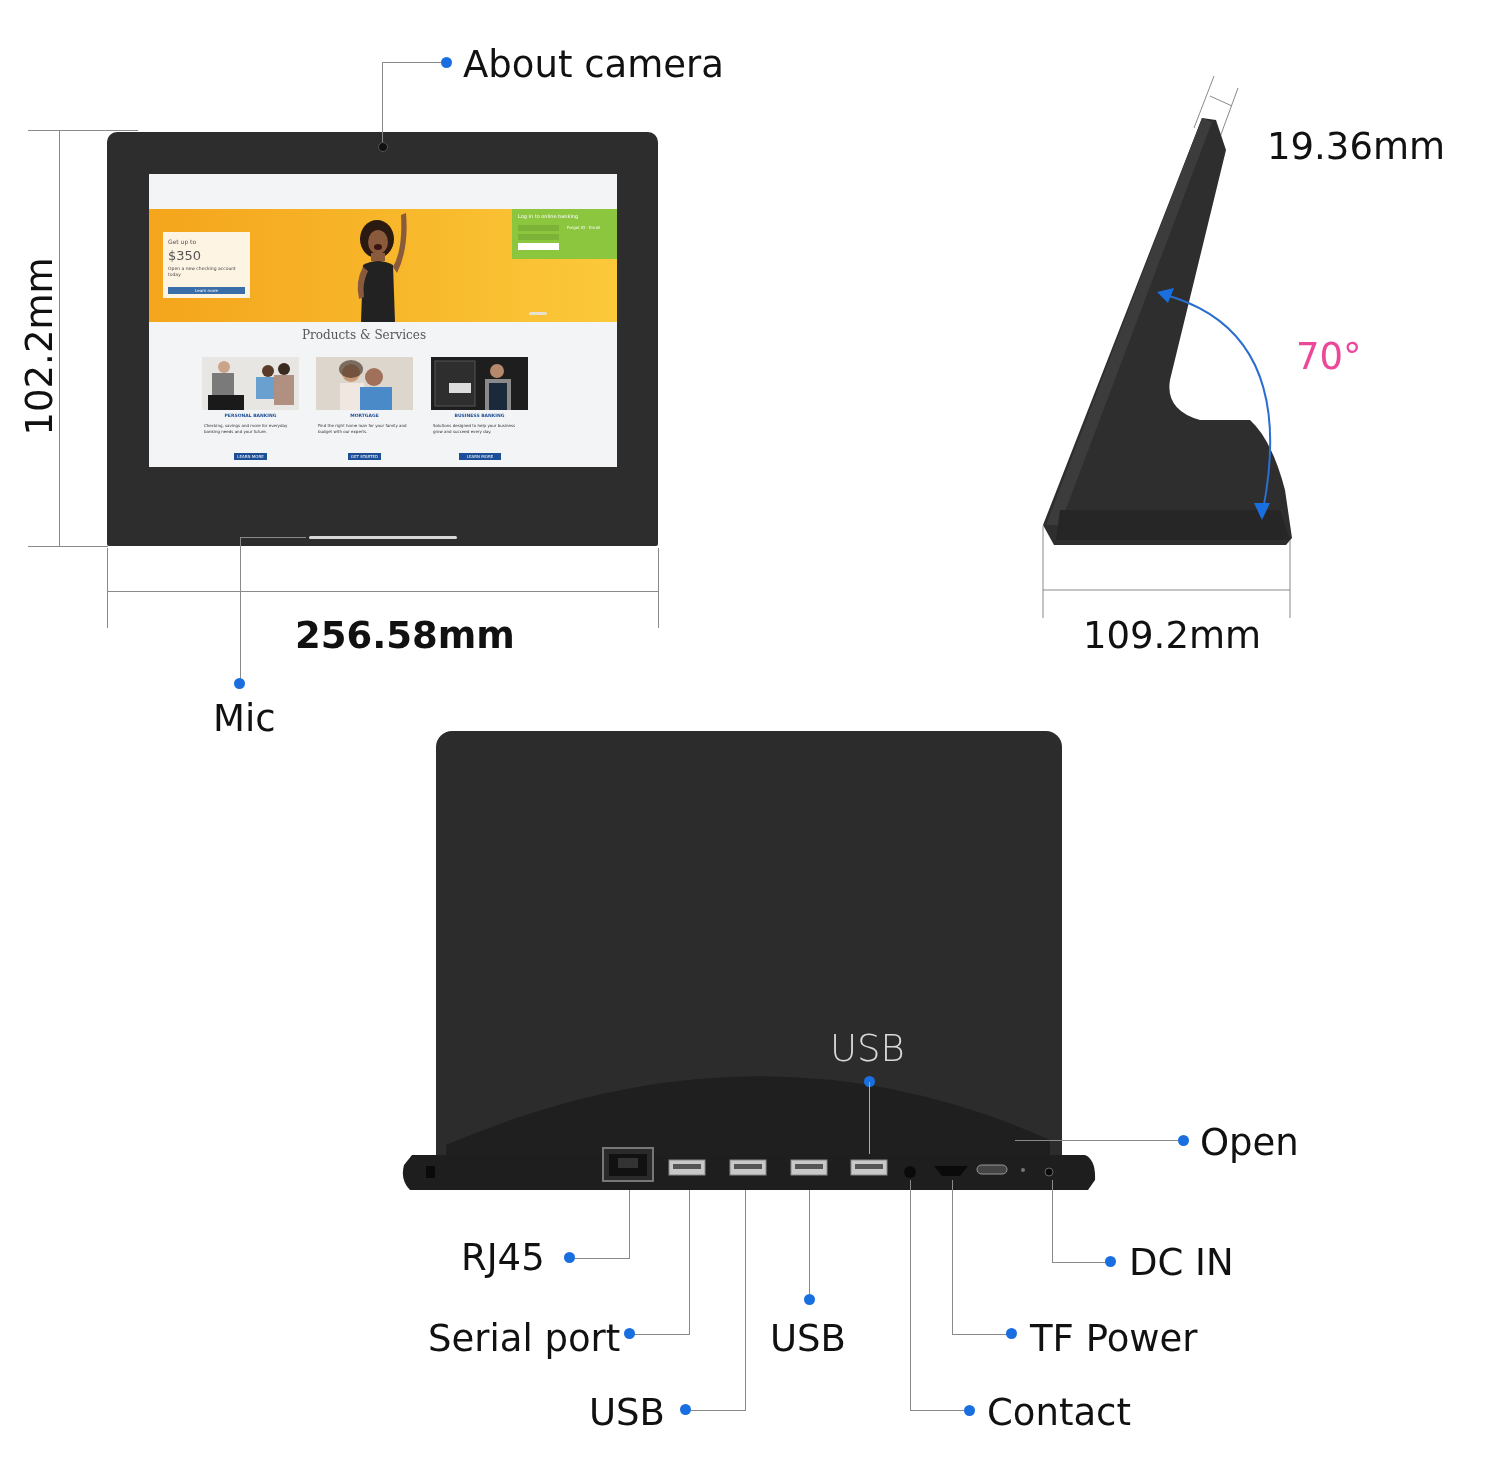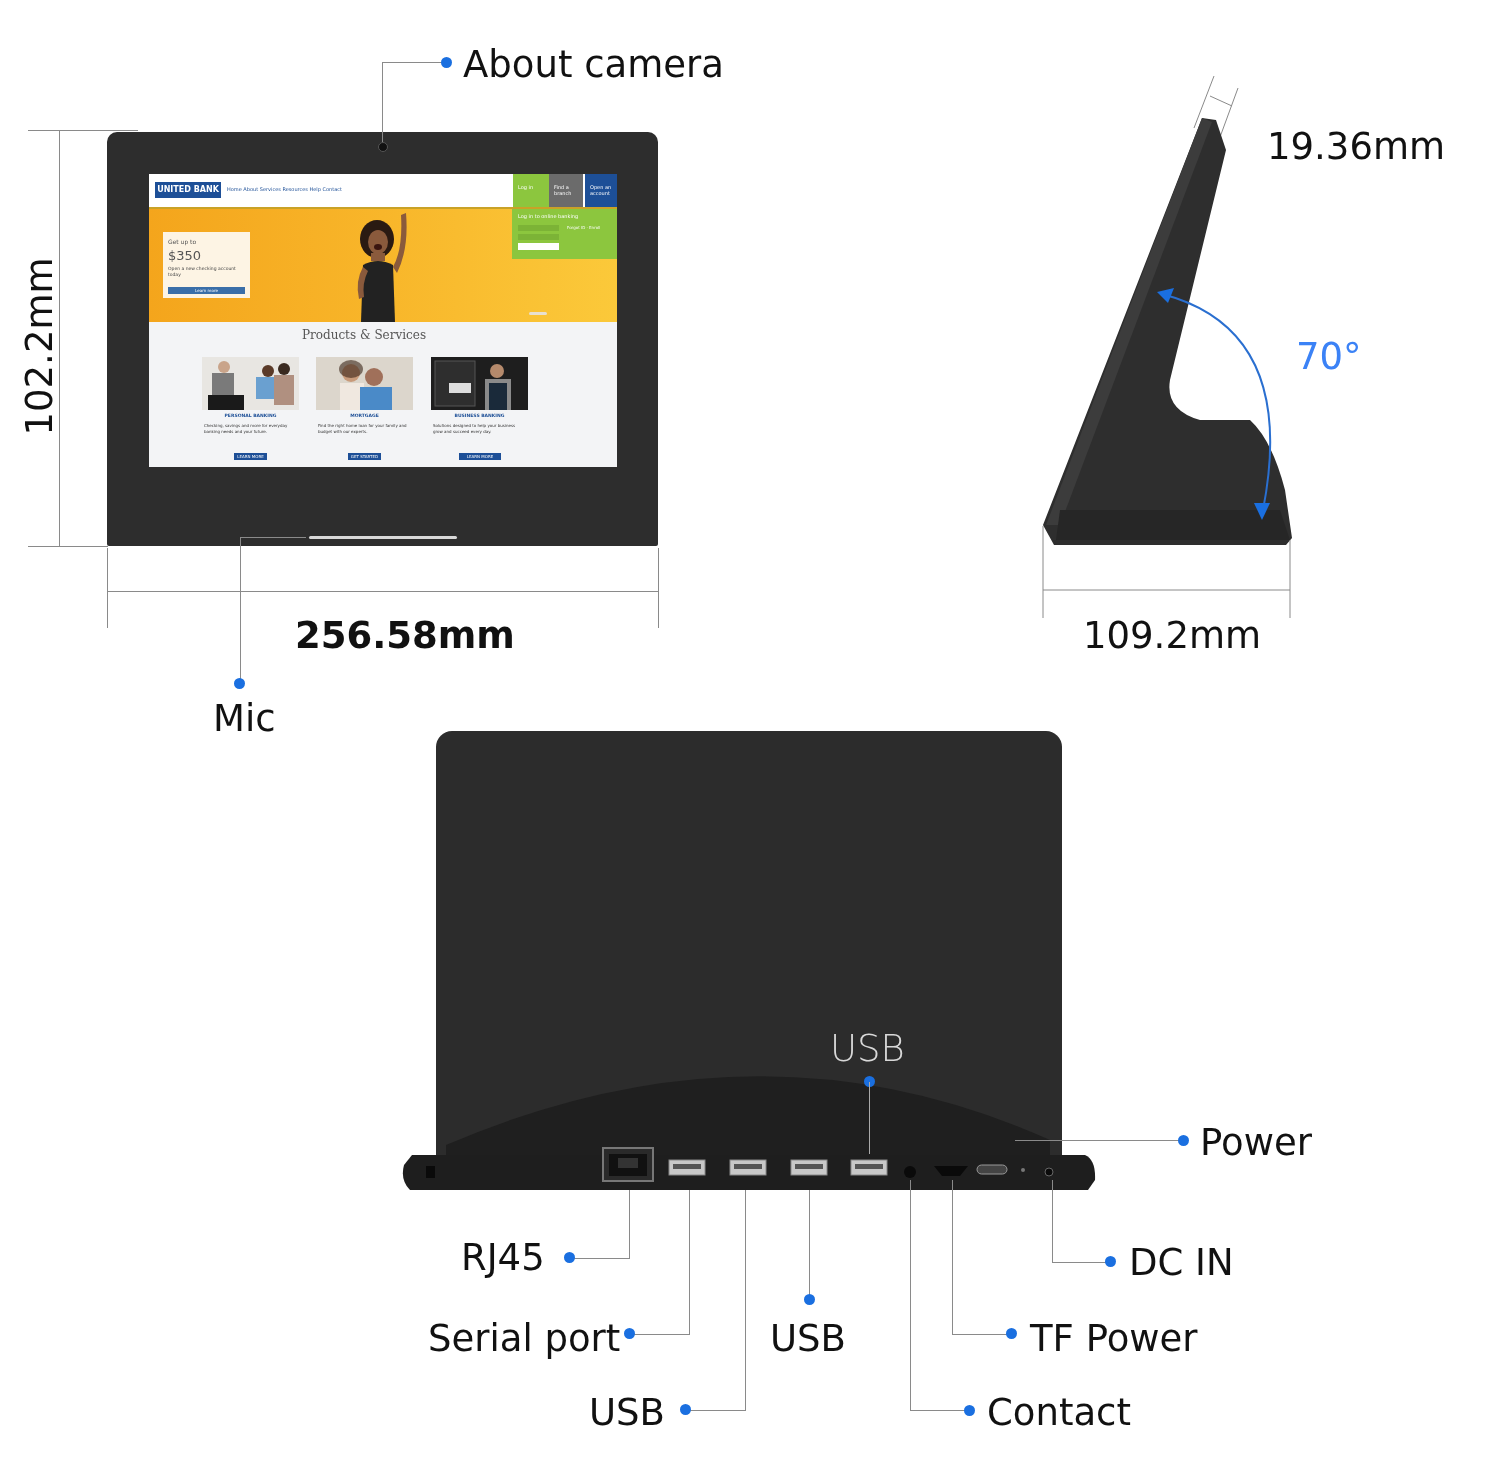--- a/index.html
+++ b/index.html
@@ -1,20 +1,20 @@
 <!DOCTYPE html>
 <html><head>
   <meta charset="utf-8">
   <style>
     html, body { margin:0; padding:0; }
     body { width:1500px; height:1480px; background:#ffffff; position:relative; overflow:hidden;
            font-family:"DejaVu Sans", "Liberation Sans", sans-serif; color:#111; }
     .abs { position:absolute; }
     .label { position:absolute; font-size:37px; color:#111; white-space:nowrap; line-height:1; }
-    .blue { color:#3b82f6; }
+    .blue { color:#ec4899; }
     .dot { position:absolute; width:11px; height:11px; border-radius:50%; background:#1a6fe0; }
     .line { position:absolute; background:#8a8a8a; }
     svg { position:absolute; overflow:visible; }
 
     
     .front-bezel { left:107px; top:132px; width:551px; height:414px; background:#2d2d2d;
                    border-radius:10px 10px 2px 2px; }
     .screen { left:149px; top:174px; width:468px; height:293px; background:#f3f4f6; overflow:hidden; }
     .nav { left:0; top:0; width:468px; height:33px; background:#fff; border-bottom:2px solid #c9a227; }
     .logo { left:6px; top:8px; width:66px; height:16px; background:#1d4f97; color:#fff;
@@ -60,33 +60,20 @@
   <div class="line" style="left:28px;top:130px;width:110px;height:1px;"></div>
   <div class="line" style="left:28px;top:546px;width:80px;height:1px;"></div>
   <div class="line" style="left:59px;top:130px;width:1px;height:417px;"></div>
   <div class="label" style="left:-46px;top:332px;transform:rotate(-90deg);transform-origin:center;width:170px;text-align:center;">102.2mm</div>
 
   <div class="abs front-bezel"></div>
   <div class="abs camera"></div>
   <div class="abs mic-strip"></div>
 
   <div class="abs screen">
-    <div class="abs nav">
-      <div class="abs logo">UNITED BANK</div>
-      <div class="abs navlinks">Home  About  Services  Resources  Help  Contact</div>
-      <div class="abs tab-green">
-          <span class="tabtxt">Log in</span>
-        </div>
-      <div class="abs tab-gray">
-          <span class="tabtxt">Find a branch</span>
-        </div>
-      <div class="abs tab-blue">
-          <span class="tabtxt">Open an account</span>
-        </div>
-    </div>
     <div class="abs hero">
       <div class="abs promo">
         <div class="abs promo-small">Get up to</div>
         <div class="abs promo-price">$350</div>
         <div class="abs promo-desc">Open a new checking account today</div>
         <div class="abs promo-btn">Learn more</div>
       </div>
       <svg class="woman" viewBox="0 0 62 113">
         <ellipse cx="26" cy="30" rx="17" ry="19" fill="#2a1a12"></ellipse>
         <ellipse cx="27" cy="33" rx="10" ry="12" fill="#8a5a3c"></ellipse>
@@ -228,21 +215,21 @@
 
     <circle cx="1049" cy="1172" r="4" fill="#0a0a0a" stroke="#666"></circle>
   </svg>
 
   <div class="label" style="left:830px;top:1030px;color:#d8d8d8;font-weight:300;">USB</div>
   <div class="dot" style="left:864px;top:1076px;"></div>
   <div class="line" style="left:869px;top:1082px;width:1px;height:72px;background:#aaa;"></div>
 
   <div class="line" style="left:1015px;top:1140px;width:166px;height:1px;"></div>
   <div class="dot" style="left:1178px;top:1135px;"></div>
-  <div class="label" style="left:1200px;top:1124px;">Power</div>
+  <div class="label" style="left:1200px;top:1124px;">Open</div>
 
   <div class="line" style="left:629px;top:1190px;width:1px;height:68px;"></div>
   <div class="line" style="left:571px;top:1258px;width:59px;height:1px;"></div>
   <div class="dot" style="left:564px;top:1252px;"></div>
   <div class="label" style="left:461px;top:1200px;margin-top:39px;">RJ45</div>
 
   <div class="line" style="left:689px;top:1190px;width:1px;height:144px;"></div>
   <div class="line" style="left:630px;top:1334px;width:60px;height:1px;"></div>
   <div class="dot" style="left:624px;top:1328px;"></div>
   <div class="label" style="left:428px;top:1320px;">Serial port</div>

